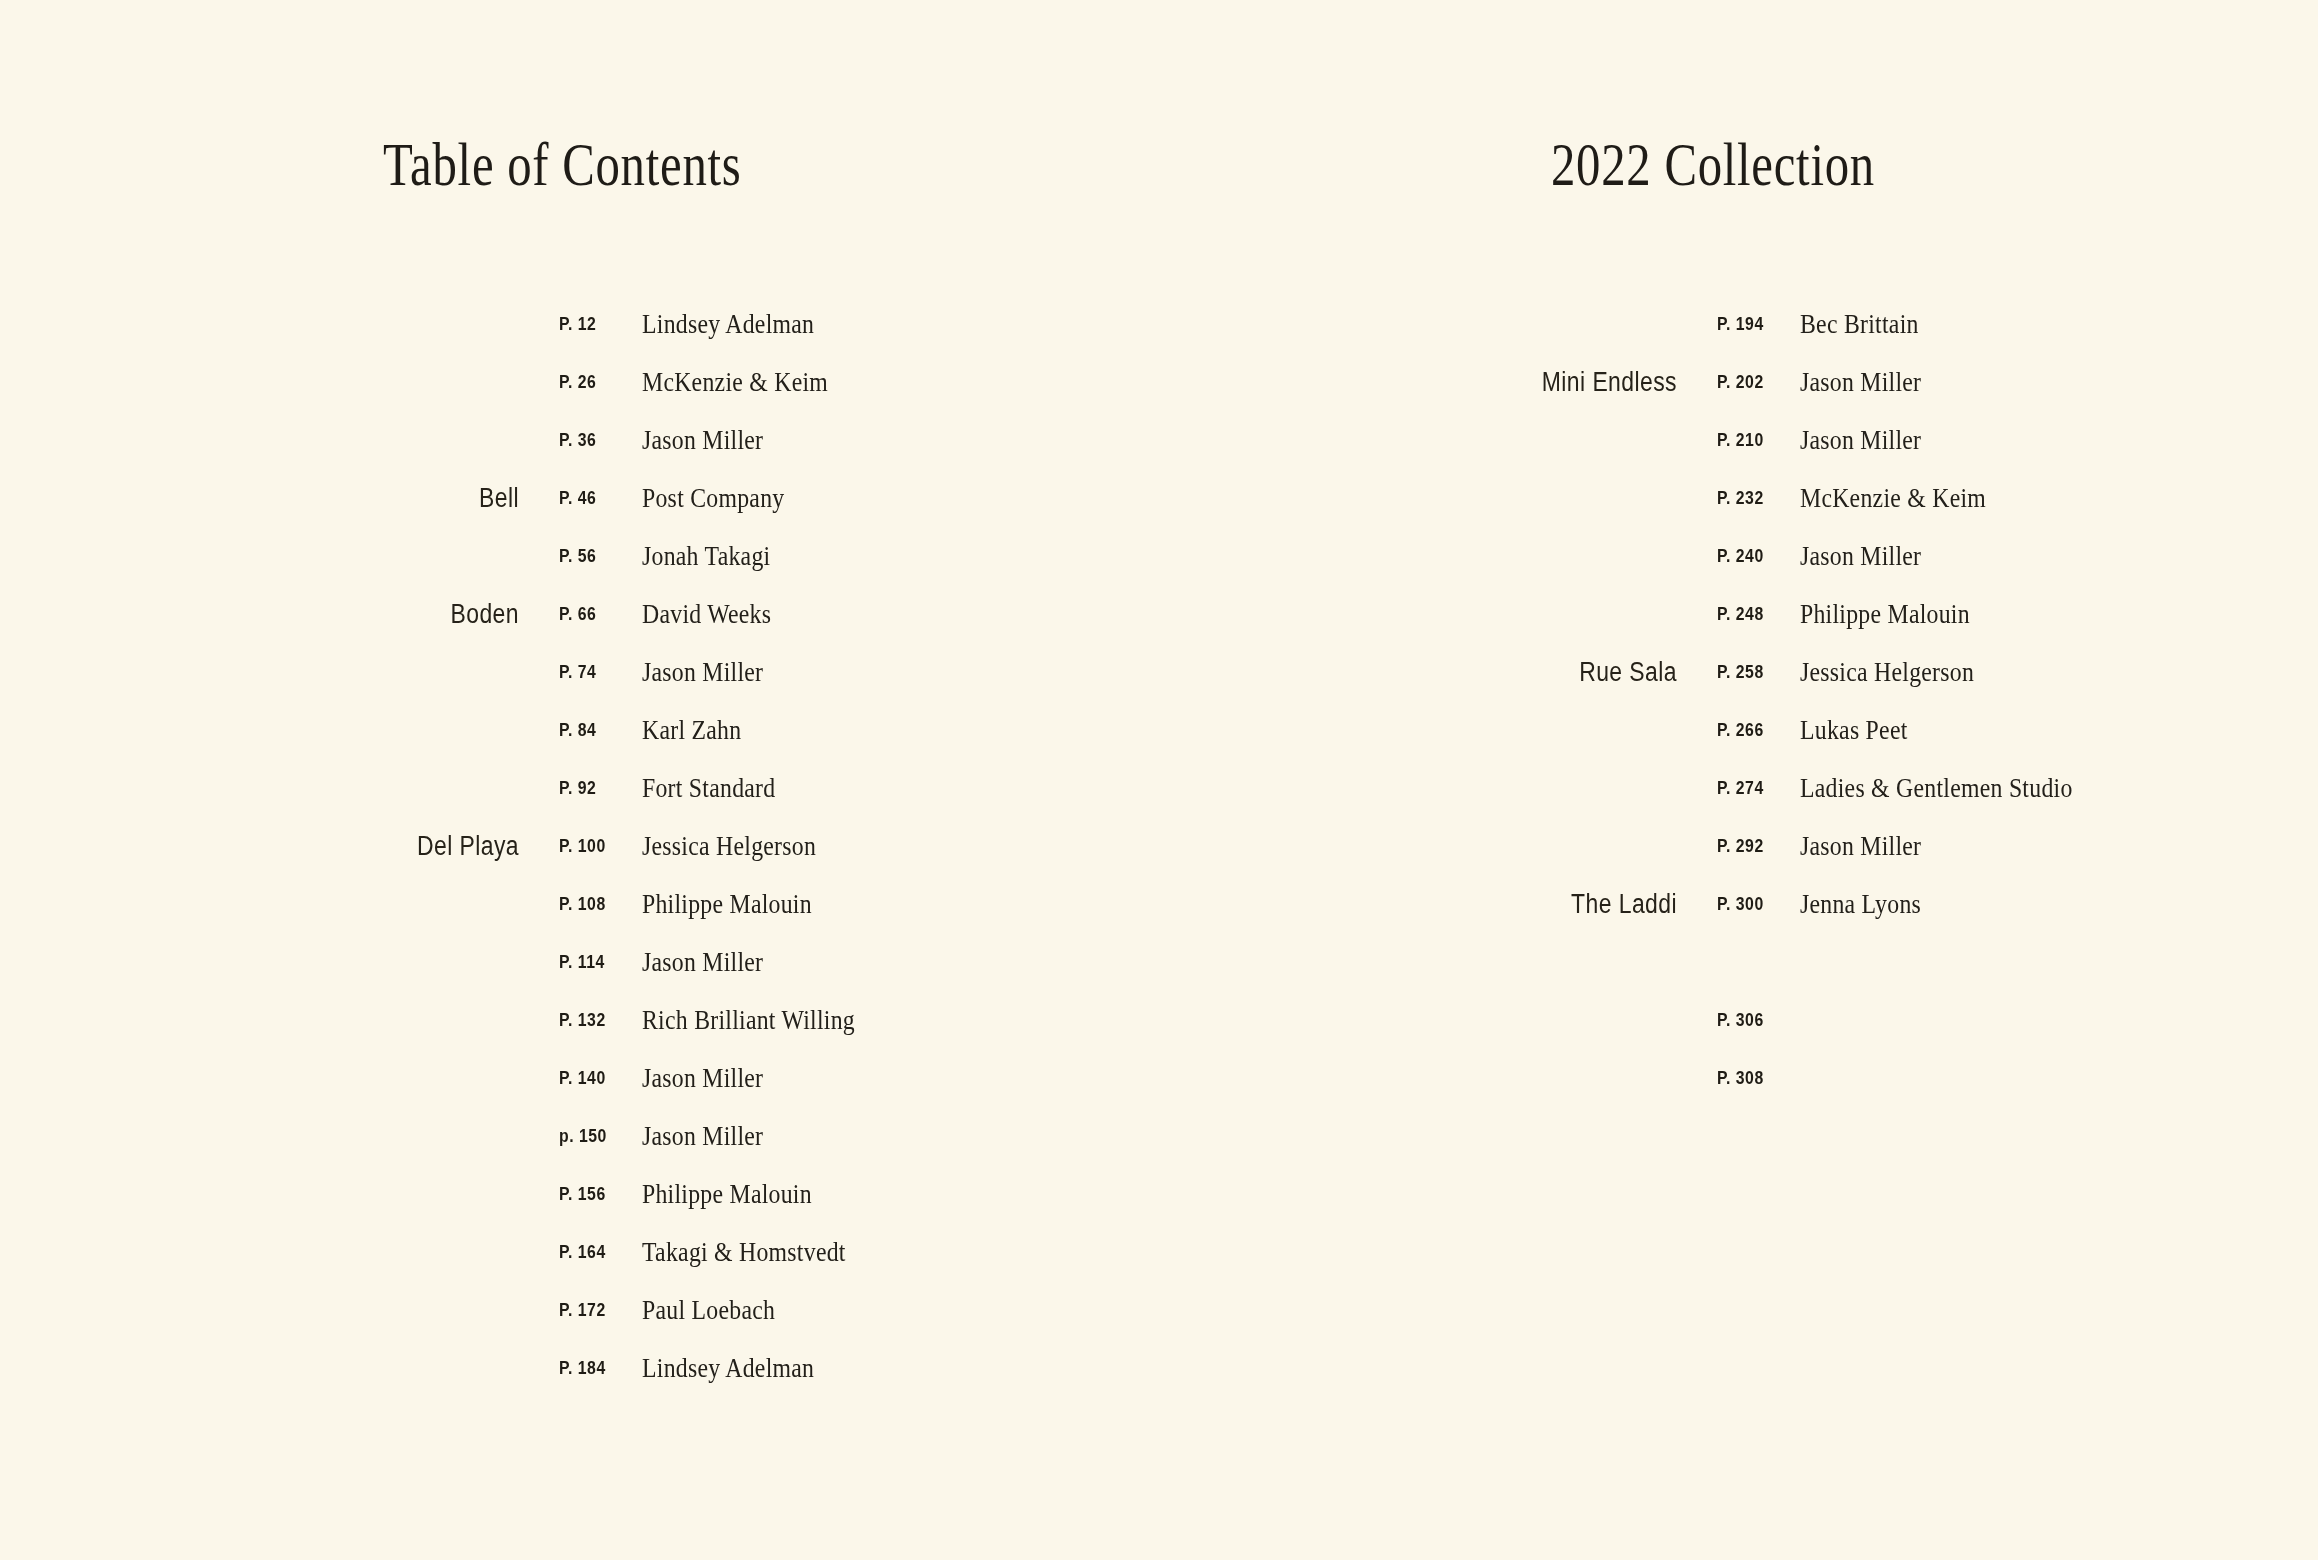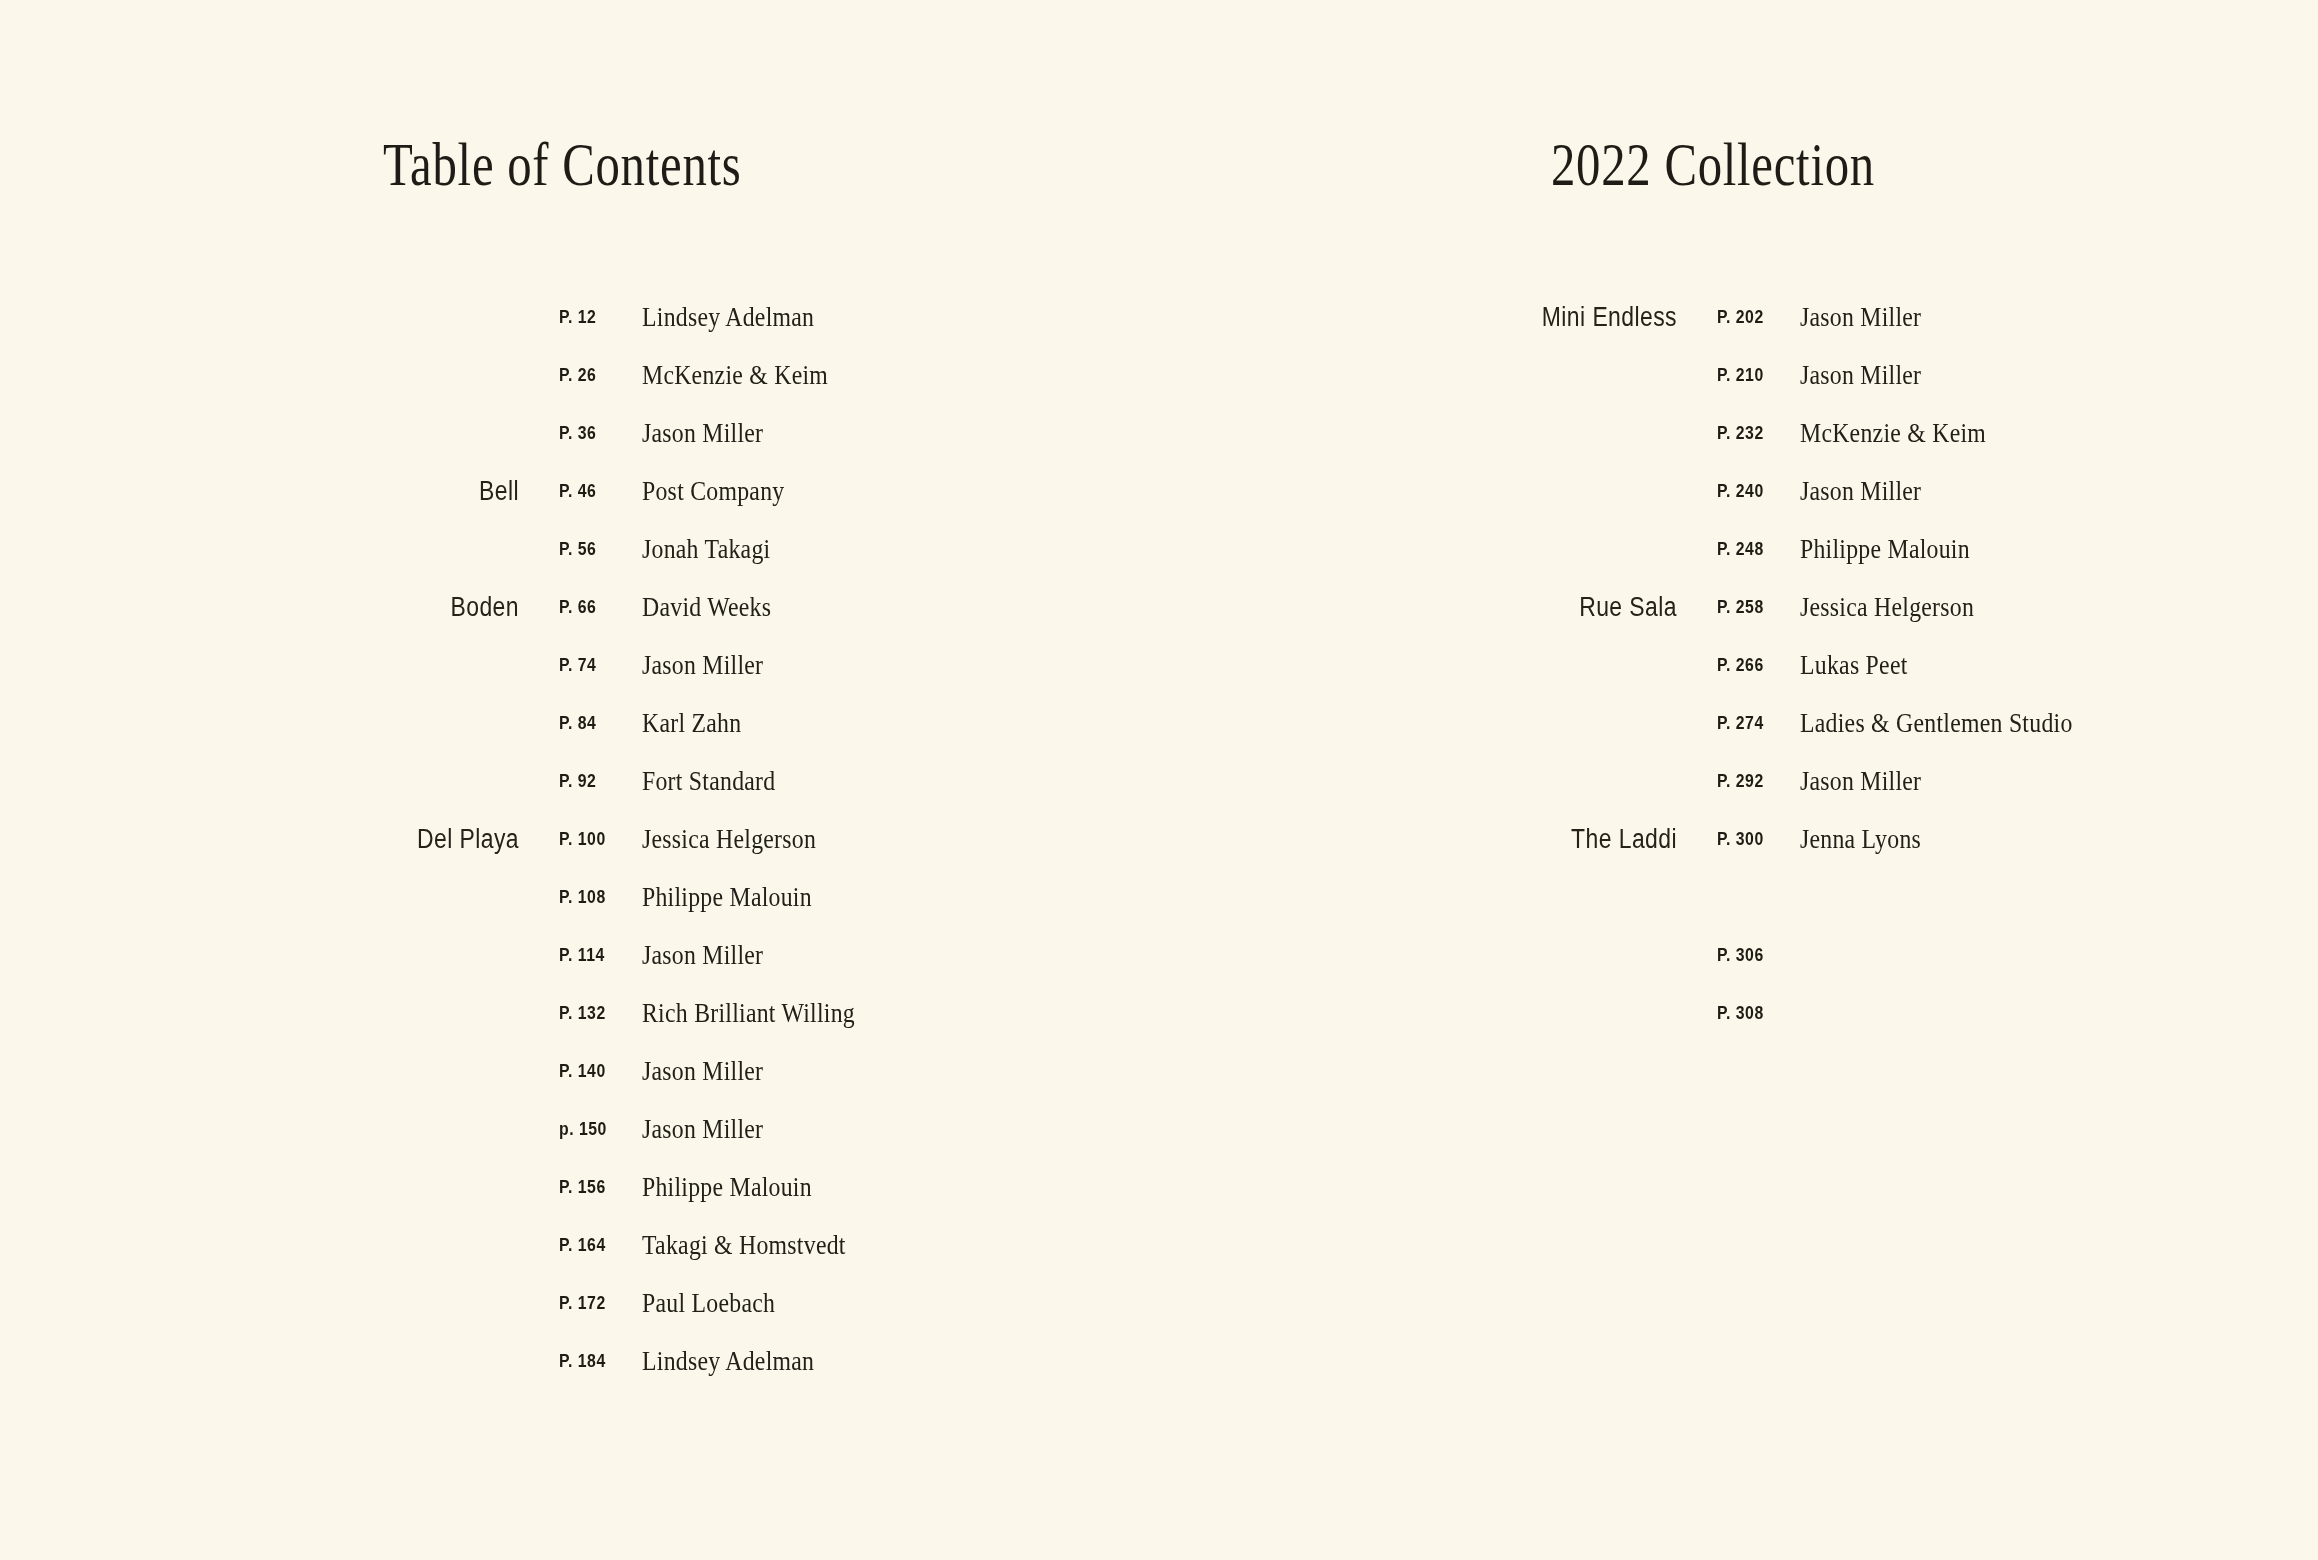--- a/index.html
+++ b/index.html
@@ -19,21 +19,21 @@
     font-size: 61px;
     font-weight: 400;
     letter-spacing: 0.9px;
     white-space: nowrap;
     transform: scaleX(0.80);
     transform-origin: 0 50%;
     color: #1F1C17;
   }
   .col-left .title  { left: 383px; }
   .col-right .title { left: 1551px; }
-  .list { position: absolute; top: 288px; }
+  .list { position: absolute; top: 295px; }
   #left-list  { left: 371px;  width: 807px; }
   #right-list { left: 1436px; width: 881px; }
   .row {
     display: flex;
     align-items: center;
     height: 58px;
   }
   .product {
     width: 148px;
     text-align: right;
@@ -173,20 +173,25 @@
           <span class="pageno">P. 184</span>
           <span class="designer">Lindsey Adelman</span>
         </div>
       </div>
   </section>
 
   <section class="col-right">
     <h1 class="title">2022 Collection</h1>
     <div class="list" id="right-list">
         <div class="row">
+          <span class="product"></span>
+          <span class="pageno">P. 194</span>
+          <span class="designer">Bec Brittain</span>
+        </div>
+        <div class="row">
           <span class="product">Mini Endless</span>
           <span class="pageno">P. 202</span>
           <span class="designer">Jason Miller</span>
         </div>
         <div class="row">
           <span class="product"></span>
           <span class="pageno">P. 210</span>
           <span class="designer">Jason Miller</span>
         </div>
         <div class="row">

